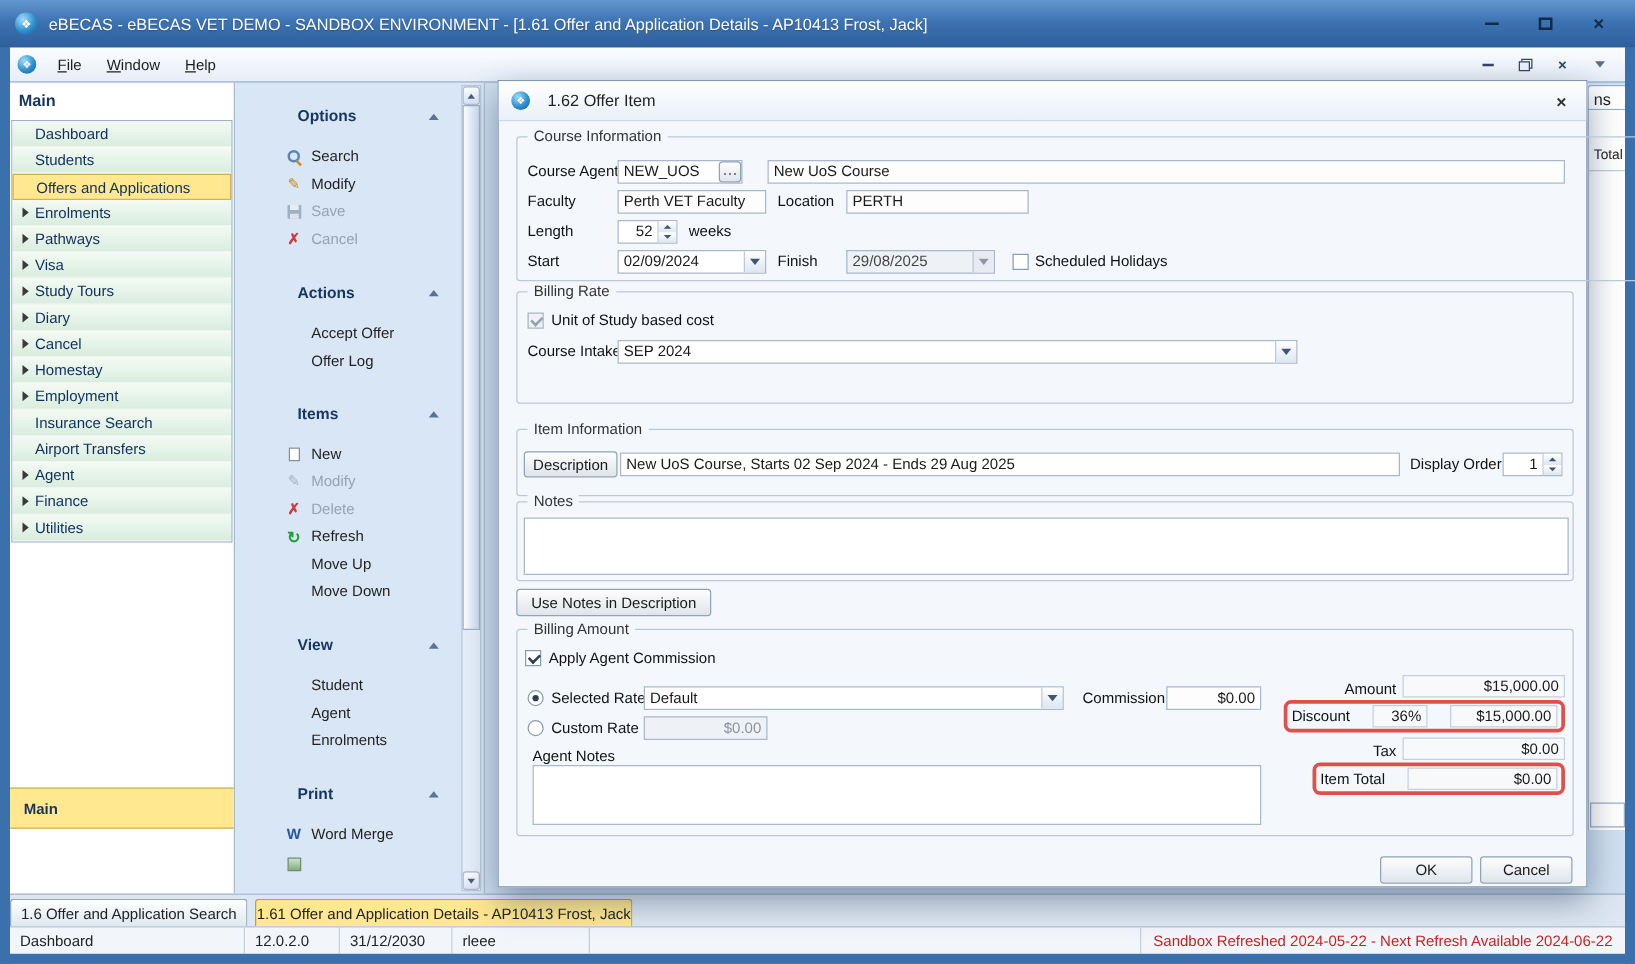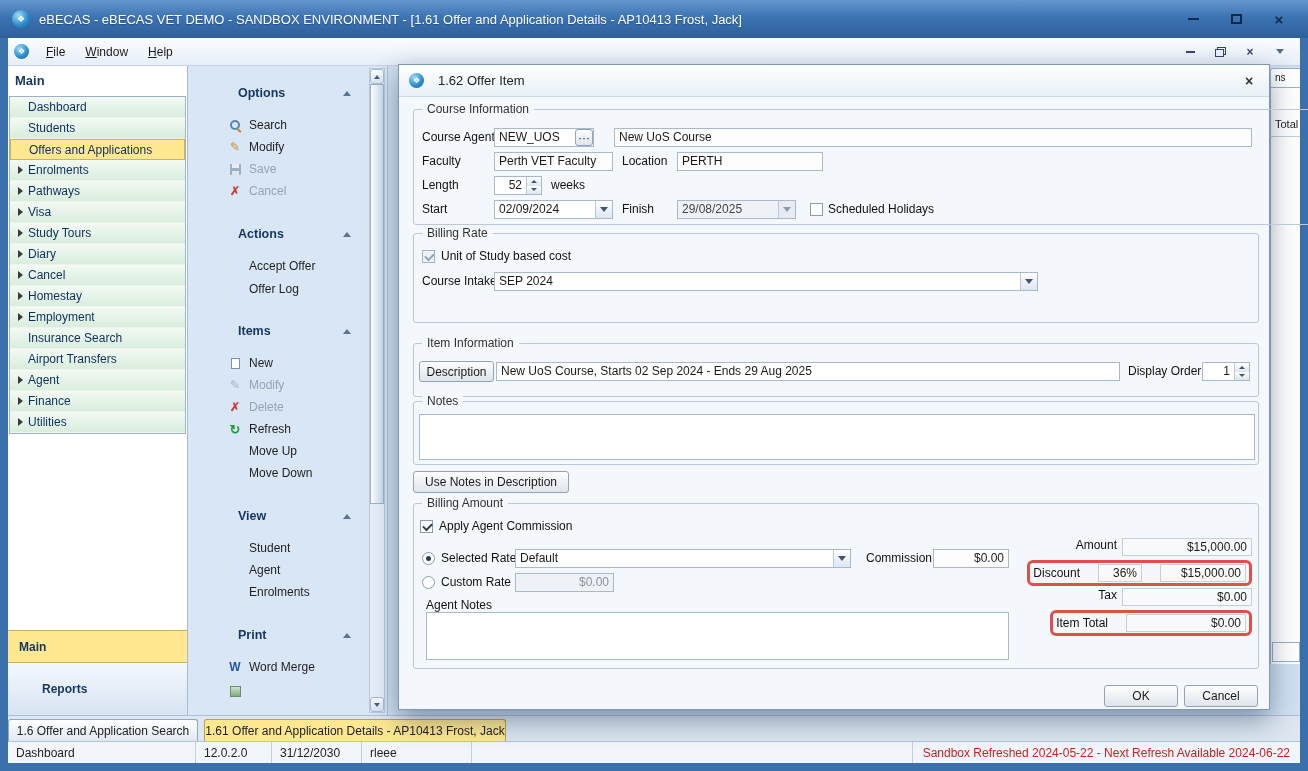--- a/index.html
+++ b/index.html
@@ -75,21 +75,21 @@
   .ico-part{width:11px;height:11px;background:linear-gradient(#cfe3cf,#7fae7f);border:1px solid #6b8f6b;display:inline-block}
 
   .sbar{position:absolute;right:2px;top:2px;width:16px;height:645px;background:#e6eef8;border:1px solid #b9c8da}
   .sbar .btn{position:absolute;left:0;width:14px;height:15px;background:linear-gradient(#fdfeff,#d9e4f1);border:1px solid #a9bcd2;display:flex;align-items:center;justify-content:center}
   .sbar .up{top:0}.sbar .dn{bottom:0}
   .tri-up-sm{width:0;height:0;border-left:3px solid transparent;border-right:3px solid transparent;border-bottom:4px solid #44608a}
   .tri-dn-sm{width:0;height:0;border-left:3px solid transparent;border-right:3px solid transparent;border-top:4px solid #44608a}
   .sbar .thumb{position:absolute;left:0;top:15px;width:14px;height:420px;background:linear-gradient(90deg,#fdfeff,#cdddee);border:1px solid #9fb4cc}
 
   
-  .frag-tab{position:absolute;left:1262px;top:2px;width:30px;height:20px;background:#fff;border:1px solid #9ab0c8;border-right:none;border-radius:3px 0 0 0;padding:3px 0 0 4px;font-size:10px;color:#222}
+  .frag-tab{position:absolute;left:1262px;top:2px;width:30px;height:20px;background:#fff;border:1px solid #9ab0c8;border-right:none;border-radius:3px 0 0 0;padding:3px 0 0 4px;font-size:13px;color:#222}
   .frag-panel{position:absolute;left:1262px;top:22px;width:30px;height:576px;background:#fff;border-left:1px solid #9ab0c8}
   .frag-colhead{position:absolute;left:1267px;top:52px;font-size:11px;color:#222}
   .frag-colline{position:absolute;left:1262px;top:70px;width:30px;border-bottom:1px solid #c3cedb}
   .frag-field{position:absolute;left:1264px;top:576px;width:28px;height:20px;background:#fff;border:1px solid #9ab0c8}
 
   
   #dialog{position:absolute;left:398px;top:64px;width:872px;height:646px;background:#f4f8fc;border:1px solid #7e97b8;
     box-shadow:0 10px 26px rgba(25,45,75,.45);z-index:40}
   .dlg-title{height:32px;background:linear-gradient(#ffffff,#e9f0f8);border-bottom:1px solid #cdd9e7;display:flex;align-items:center;padding:0 10px;gap:8px;font-size:13px;color:#222}
   .dlg-close{margin-left:auto;width:20px;height:20px;display:flex;align-items:center;justify-content:center;font-size:14px;font-weight:bold;color:#333}
@@ -114,21 +114,21 @@
   .cb{position:absolute;width:13px;height:13px;border:1px solid #8a9cb2;background:#fff}
   .cb.checked::after{content:"";position:absolute;left:2px;top:2px;width:7px;height:4px;border-left:2px solid #2c3e50;border-bottom:2px solid #2c3e50;transform:rotate(-45deg)}
   .cb.disabled{background:#eef2f6;border-color:#a9b6c4}
   .cb.disabled::after{border-color:#93a1b0}
   .rd{position:absolute;width:13px;height:13px;border:1px solid #8a9cb2;border-radius:50%;background:#fff}
   .rd.selected::after{content:"";position:absolute;left:3px;top:3px;width:5px;height:5px;border-radius:50%;background:#2c3e50}
   .btn{position:absolute;background:linear-gradient(#fdfdfd,#dfe5ec);border:1px solid #93a3b5;border-radius:3px;font-size:12px;display:flex;align-items:center;justify-content:center;color:#1a1a1a;cursor:default}
   .bigbox{position:absolute;background:#fff;border:1px solid #a9b8cb}
 
   .ba-right{position:absolute;right:6px;top:34px;width:250px}
-  .ba-row{display:flex;justify-content:flex-end;align-items:flex-start;gap:5px;margin-bottom:2px;height:20px}
+  .ba-row{display:flex;justify-content:flex-end;align-items:flex-end;gap:5px;margin-bottom:2px;height:20px}
   .ba-row.tight{height:26px;margin-bottom:2px}
   .rlabel{font-size:12px;color:#111;white-space:nowrap}
   .field{border:1px solid #c6d0dc;background:#f8f9fb;height:18px;display:flex;align-items:center;justify-content:flex-end;padding:0 4px;font-size:12px}
   .w130{width:130px}.w44{width:44px}.w86{width:86px}.w120{width:120px}
   .red-box{display:flex;align-items:center;gap:18px;border:3px solid #e0504a;border-radius:6px;padding:1px 3px}
 
   
   #doc-tabs{position:absolute;left:8px;top:715px;width:1292px;height:26px;background:#dde7f2;border-top:1px solid #aebfd2}
   .dtab{position:absolute;top:3px;height:23px;display:flex;align-items:center;justify-content:center;font-size:12px;padding:0 10px;
     border:1px solid #93a7bd;border-bottom:none;border-radius:3px 3px 0 0;background:linear-gradient(#ffffff,#dde6f0);color:#222;white-space:nowrap}
@@ -272,21 +272,20 @@
             <span>Finance</span>
           </div>
         <div class="nav-item">
             <span class="nav-arrow">
               <span class="tri-right"></span>
             </span>
             <span>Utilities</span>
           </div>
       </div>
       <div class="sb-main">Main</div>
-      <div class="sb-reports">Reports</div>
     </div>
 
     <div id="taskpane">
       <div class="p-head" style="top:19px">
           <span>Options</span>
           <span class="tri-up"></span>
         </div>
       <div class="p-item" style="top:50px">
           <span class="p-ico">
             <span class="ico-search"></span>

